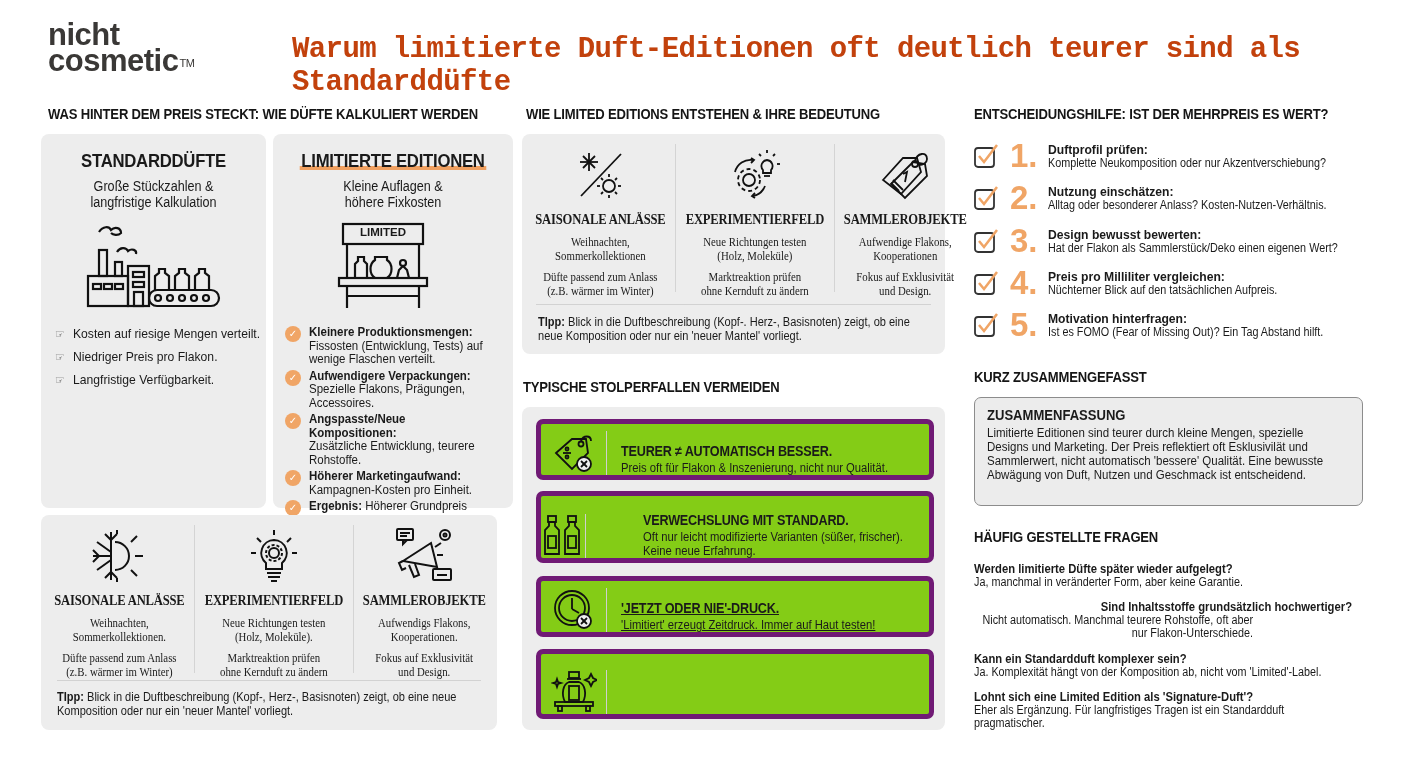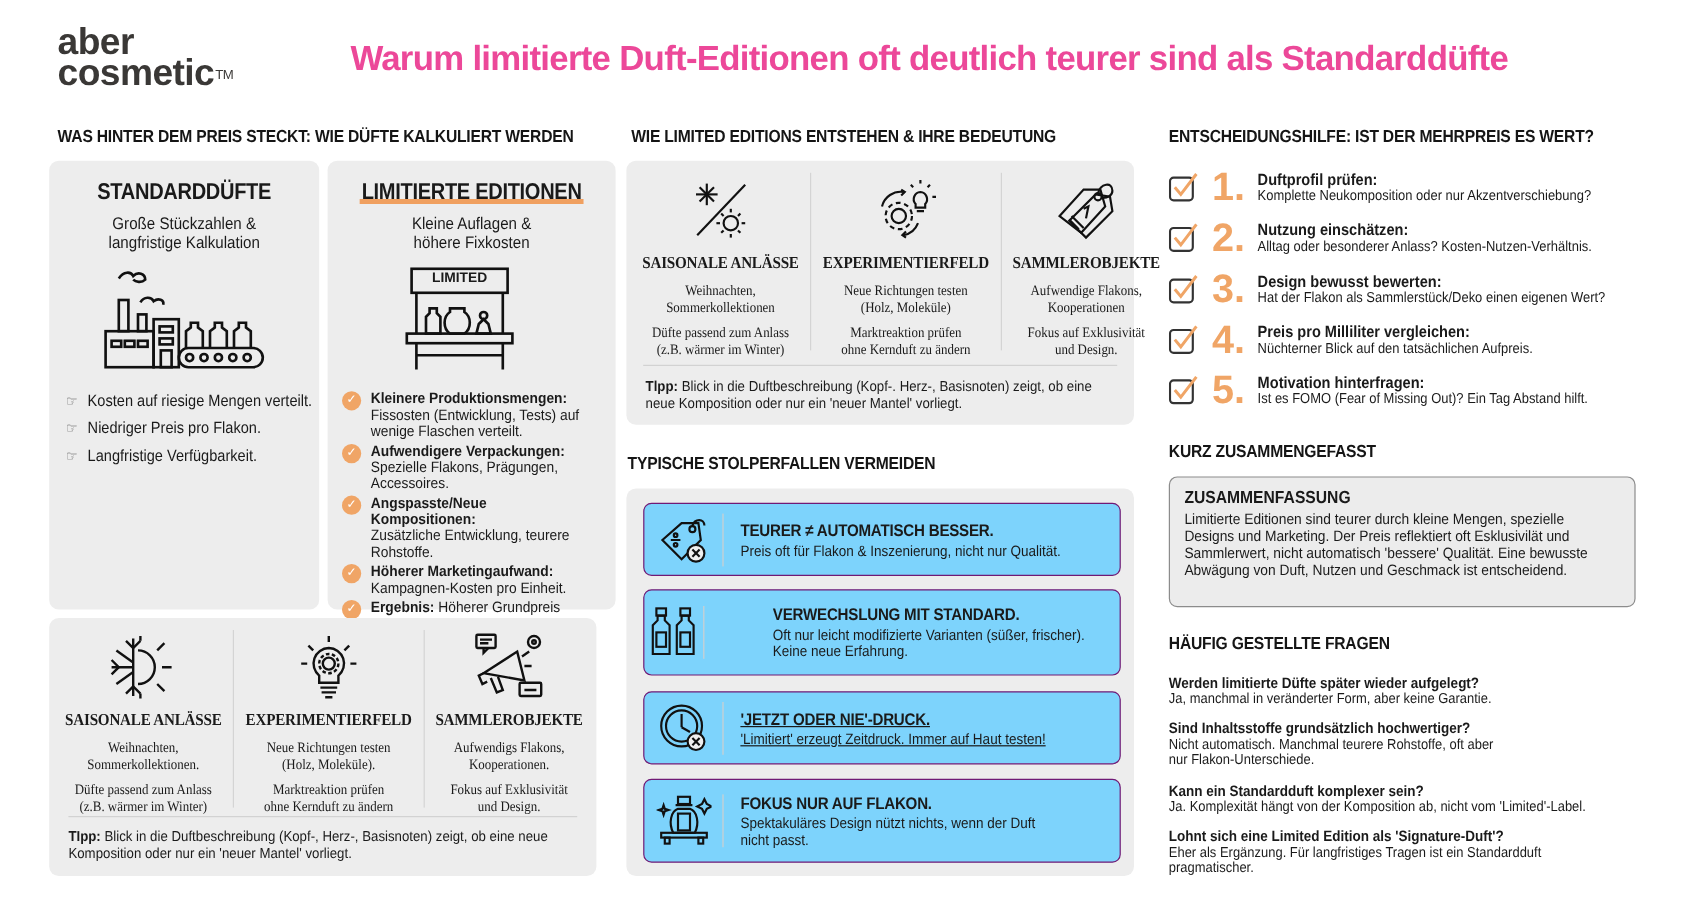--- a/index.html
+++ b/index.html
@@ -2,21 +2,21 @@
 <html><head>
 <meta charset="utf-8">
 <style>
   * { box-sizing: border-box; margin: 0; padding: 0; }
   html, body { width: 1408px; height: 768px; background: #ffffff; overflow: hidden; }
   body { font-family: "Liberation Sans", "DejaVu Sans", sans-serif; color: #1a1a1a; position: relative; }
 
   
   .logo { position: absolute; left: 48px; top: 22px; color: #3a3836; font-weight: 700; font-size: 31px; line-height: 26px; letter-spacing: -0.5px; }
   .logo sup { font-size: 11px; font-weight: 400; vertical-align: top; position: relative; top: 2px; margin-left: 1px; }
-  .title { position: absolute; left: 292px; top: 33px; font-size: 29px; font-weight: 700; letter-spacing: -0.6px; color: #ec4899; }
+  .title { position: absolute; left: 292px; top: 33px; font-size: 29px; font-weight: 700; letter-spacing: -0.6px; color: #c2410c; font-family: Liberation Mono, monospace; }
 
   .sec-h { position: absolute; font-size: 14.5px; font-weight: 700; letter-spacing: -0.2px; color: #151515; transform: scaleX(0.9); transform-origin: left; white-space: nowrap; }
 
   .panel { position: absolute; background: #ededed; border-radius: 8px; }
 
   
   .card-title { text-align: center; font-weight: 700; font-size: 19px; letter-spacing: -0.3px; transform: scaleX(0.88); }
   .card-sub { text-align: center; font-size: 14px; line-height: 16px; margin-top: 6px; transform: scaleX(0.9); }
   .hl { display: inline-block; background: linear-gradient(transparent 72%, #f0a060 72%, #f0a060 92%, transparent 92%); padding: 0 2px; }
 
@@ -35,21 +35,21 @@
   .tri .col { flex: 1; text-align: center; border-right: 1px solid #d4d4d4; padding: 0 2px; font-family: Liberation Serif, serif; }
   .tri .col:last-child { border-right: none; }
   .tri .ic { height: 62px; display: flex; justify-content: center; align-items: center; }
   .tri h4 { font-size: 14px; font-weight: 700; margin-top: 6px; letter-spacing: -0.2px; transform: scaleX(0.9); white-space: nowrap; }
   .tri p { font-size: 12px; line-height: 13.5px; margin-top: 8px; transform: scaleX(0.9); white-space: nowrap; }
   .tip { position: absolute; font-size: 12px; line-height: 13.5px; transform: scaleX(0.92); transform-origin: left; }
   .tip b { font-weight: 700; }
   .hr { position: absolute; height: 1px; background: #d2d2d2; }
 
   
-  .pit { position: absolute; left: 14px; width: 398px; height: 61px; border: 1px solid #701a75; border-radius: 7px; background: #7dd3fc; display: flex; align-items: center; }
+  .pit { position: absolute; left: 14px; width: 398px; height: 61px; border: 5px solid #701a75; border-radius: 7px; background: #84cc16; display: flex; align-items: flex-end; }
   .pit .pic { width: 66px; height: 44px; border-right: 1px solid #cfcfcf; display: flex; align-items: center; justify-content: center; }
   .pit .ptxt { padding-left: 14px; }
   .pit h5 { font-size: 14px; font-weight: 700; letter-spacing: -0.2px; transform: scaleX(0.9); transform-origin: left; white-space: nowrap; }
   .pit p { font-size: 12.5px; line-height: 14px; margin-top: 2px; transform: scaleX(0.9); transform-origin: left; white-space: nowrap; }
 
   
   .dec { position: absolute; left: 974px; display: flex; align-items: center; }
   .dec .cb { width: 26px; height: 26px; position: relative; }
   .dec .num { font-size: 33px; font-weight: 700; color: #f0a566; width: 38px; margin-left: 10px; line-height: 30px; }
   .dec .dt { margin-left: 0px; }
@@ -62,21 +62,21 @@
 
   .faq { position: absolute; left: 974px; width: 420px; }
   .faq b { display: block; font-size: 12.5px; font-weight: 700; line-height: 14px; transform: scaleX(0.9); transform-origin: left; white-space: nowrap; }
   .faq span { display: block; font-size: 12px; line-height: 13px; transform: scaleX(0.9); transform-origin: left; width: 410px; }
   svg { display: block; }
 </style>
 </head>
 <body>
 
 <div class="logo">
-  <div>aber</div>
+  <div>nicht</div>
   <div><span>cosmetic</span><sup>TM</sup></div>
 </div>
 <h1 class="title">Warum limitierte Duft-Editionen oft deutlich teurer sind als Standarddüfte</h1>
 
 <div class="sec-h" style="left:48px; top:106px;">WAS HINTER DEM PREIS STECKT: WIE DÜFTE KALKULIERT WERDEN</div>
 
 <div class="panel" style="left:41px; top:134px; width:225px; height:374px;">
   <div class="card-title" style="margin-top:16px;">STANDARDDÜFTE</div>
   <div class="card-sub">
     <div>Große Stückzahlen &amp;</div>
@@ -371,24 +371,20 @@
           <line x1="16" y1="9" x2="30" y2="9"></line>
         <path d="M14 32 c-4 -8 -2 -18 4 -20 h10 c6 2 8 12 4 20 z"></path>
           <rect x="18" y="16" width="10" height="14"></rect>
         <rect x="4" y="32" width="38" height="4"></rect>
           <rect x="7" y="36" width="4" height="5"></rect>
           <rect x="35" y="36" width="4" height="5"></rect>
         <path d="M5 12 l1 -3 l1 3 l3 1 l-3 1 l-1 3 l-1 -3 l-3 -1z"></path>
         <path d="M38 8 l2 -4 l2 4 l4 2 l-4 2 l-2 4 l-2 -4 l-4 -2z"></path>
       </svg>
     </div>
-    <div class="ptxt">
-      <h5>FOKUS NUR AUF FLAKON.</h5>
-      <p><span>Spektakuläres Design nützt nichts, wenn der Duft</span><br><span>nicht passt.</span></p>
-    </div>
   </div>
 </div>
 
 <div class="sec-h" style="left:974px; top:106px;">ENTSCHEIDUNGSHILFE: IST DER MEHRPREIS ES WERT?</div>
 
 <div class="dec" style="top:141px;">
   <div class="cb">
       <svg width="26" height="26" viewBox="0 0 26 26" fill="none">
         <rect x="1" y="5" width="19" height="19" rx="3" stroke="#333" stroke-width="1.8"></rect>
         <path d="M5 13 l5 6 l13 -17" stroke="#f0a566" stroke-width="2.5"></path>
@@ -457,21 +453,21 @@
 <div class="sum">
   <h5>ZUSAMMENFASSUNG</h5>
   <p>Limitierte Editionen sind teurer durch kleine Mengen, spezielle Designs und Marketing. Der Preis reflektiert oft Esklusivilät und Sammlerwert, nicht automatisch 'bessere' Qualität. Eine bewusste Abwägung von Duft, Nutzen und Geschmack ist entscheidend.</p>
 </div>
 
 <div class="sec-h" style="left:974px; top:529px;">HÄUFIG GESTELLTE FRAGEN</div>
 <div class="faq" style="top:562px;">
     <b>Werden limitierte Düfte später wieder aufgelegt?</b>
     <span>Ja, manchmal in veränderter Form, aber keine Garantie.</span>
   </div>
-<div class="faq" style="top:600px;">
+<div class="faq" style="top:600px;text-align:right;">
     <b>Sind Inhaltsstoffe grundsätzlich hochwertiger?</b>
     <span style="width:310px;">Nicht automatisch. Manchmal teurere Rohstoffe, oft aber nur Flakon-Unterschiede.</span>
   </div>
 <div class="faq" style="top:652px;">
     <b>Kann ein Standardduft komplexer sein?</b>
     <span>Ja. Komplexität hängt von der Komposition ab, nicht vom 'Limited'-Label.</span>
   </div>
 <div class="faq" style="top:690px;">
     <b>Lohnt sich eine Limited Edition als 'Signature-Duft'?</b>
     <span style="width:350px;">Eher als Ergänzung. Für langfristiges Tragen ist ein Standardduft pragmatischer.</span>

